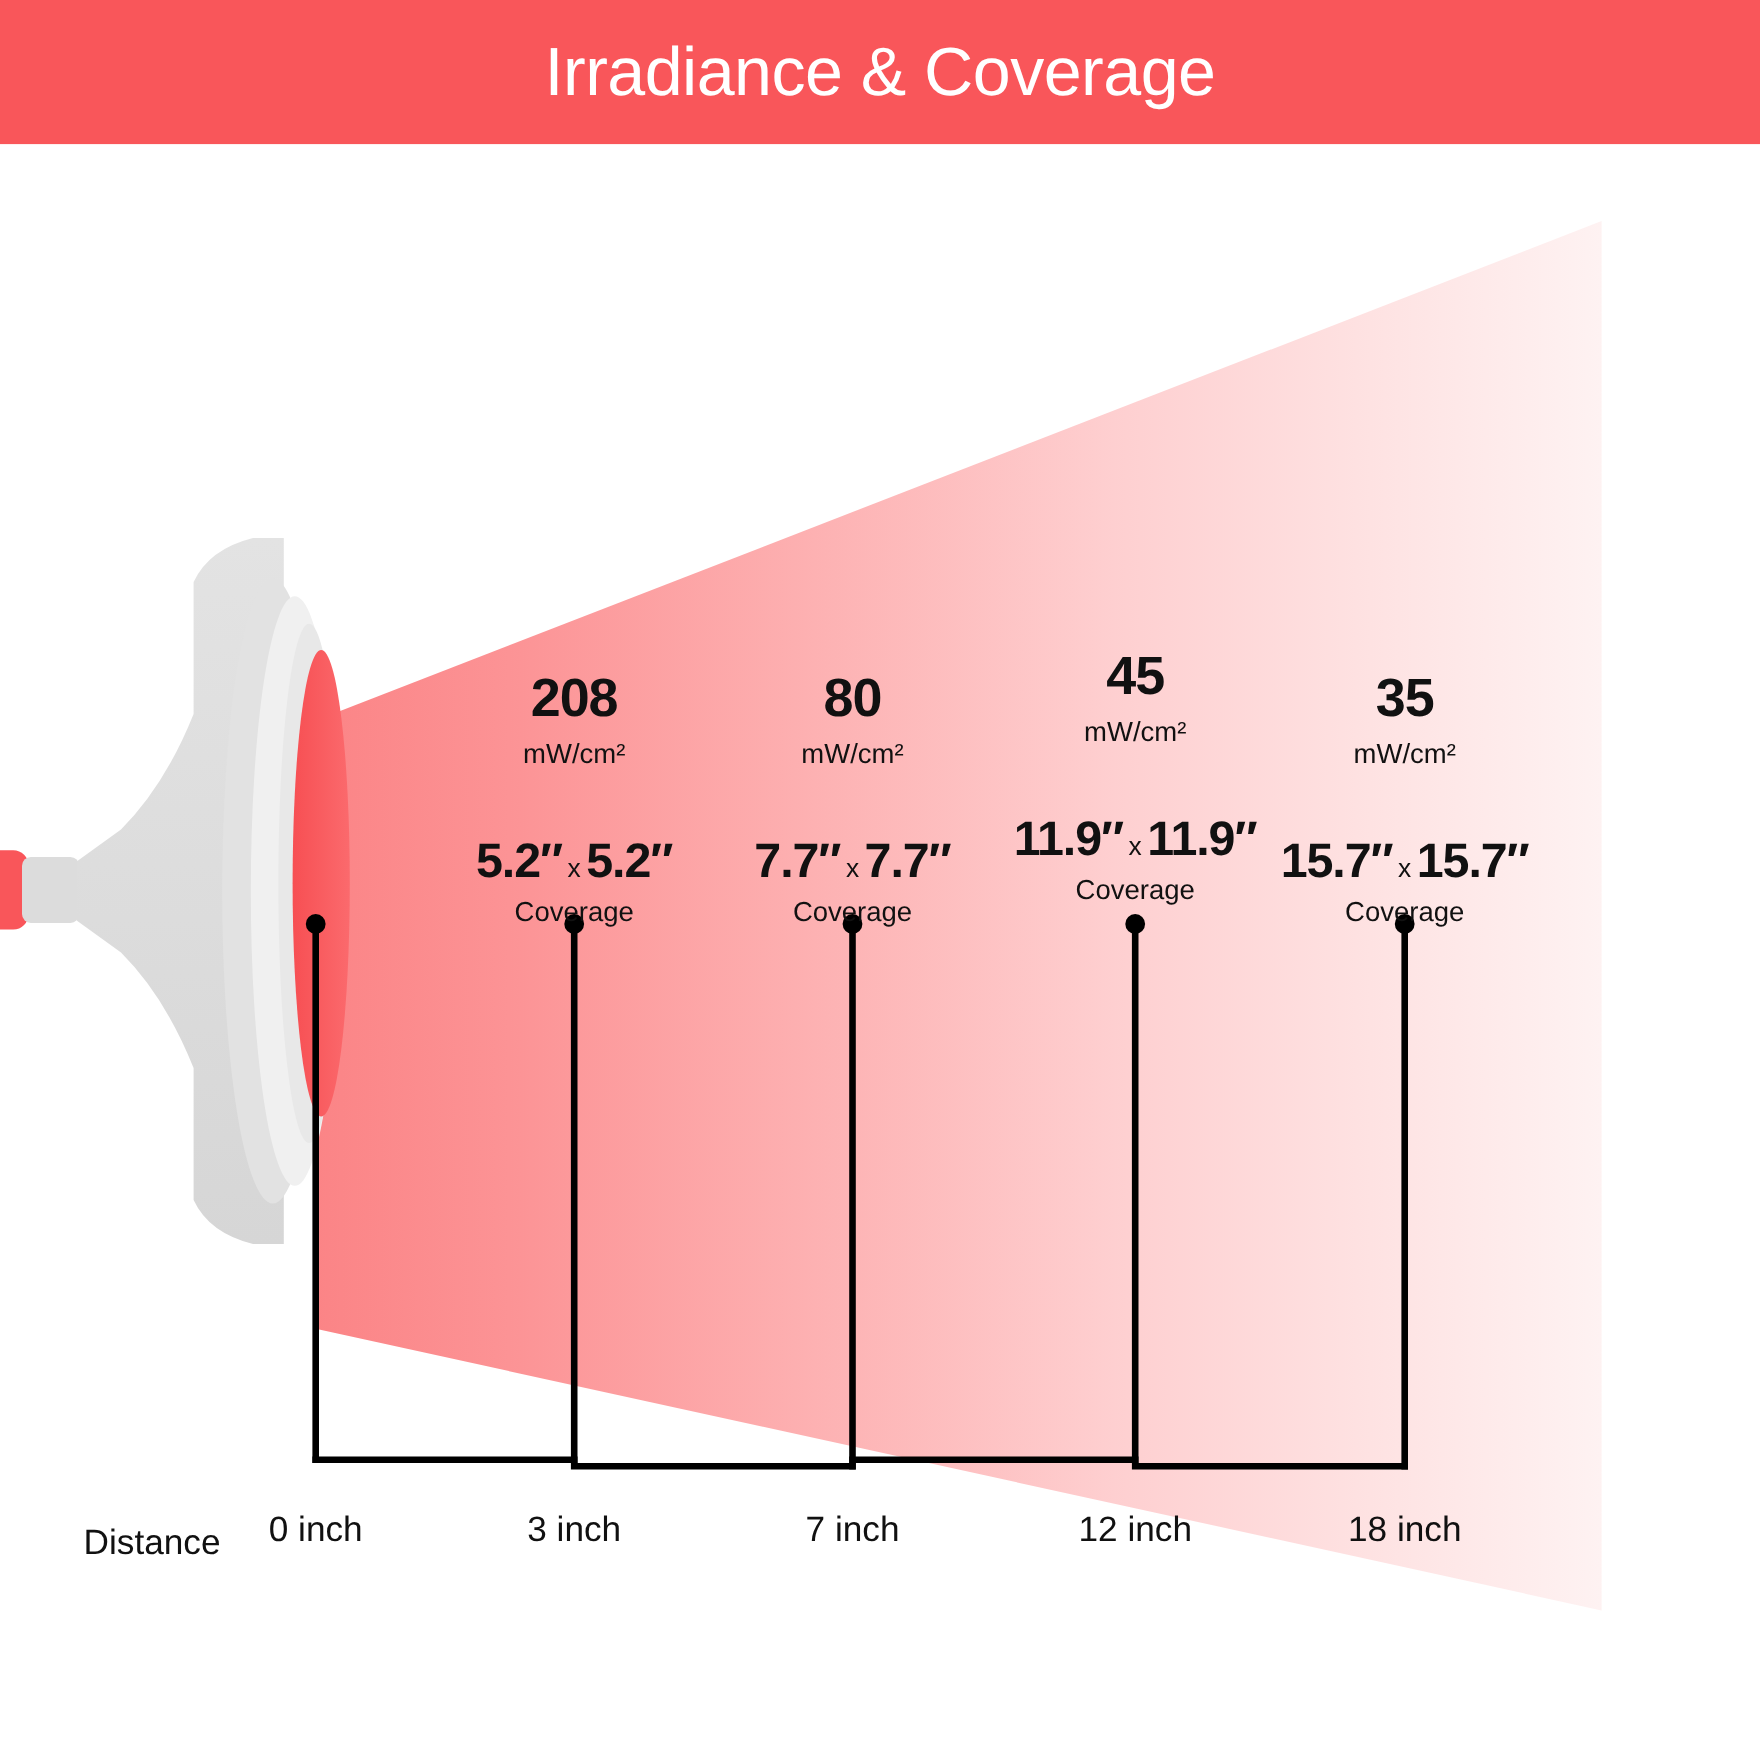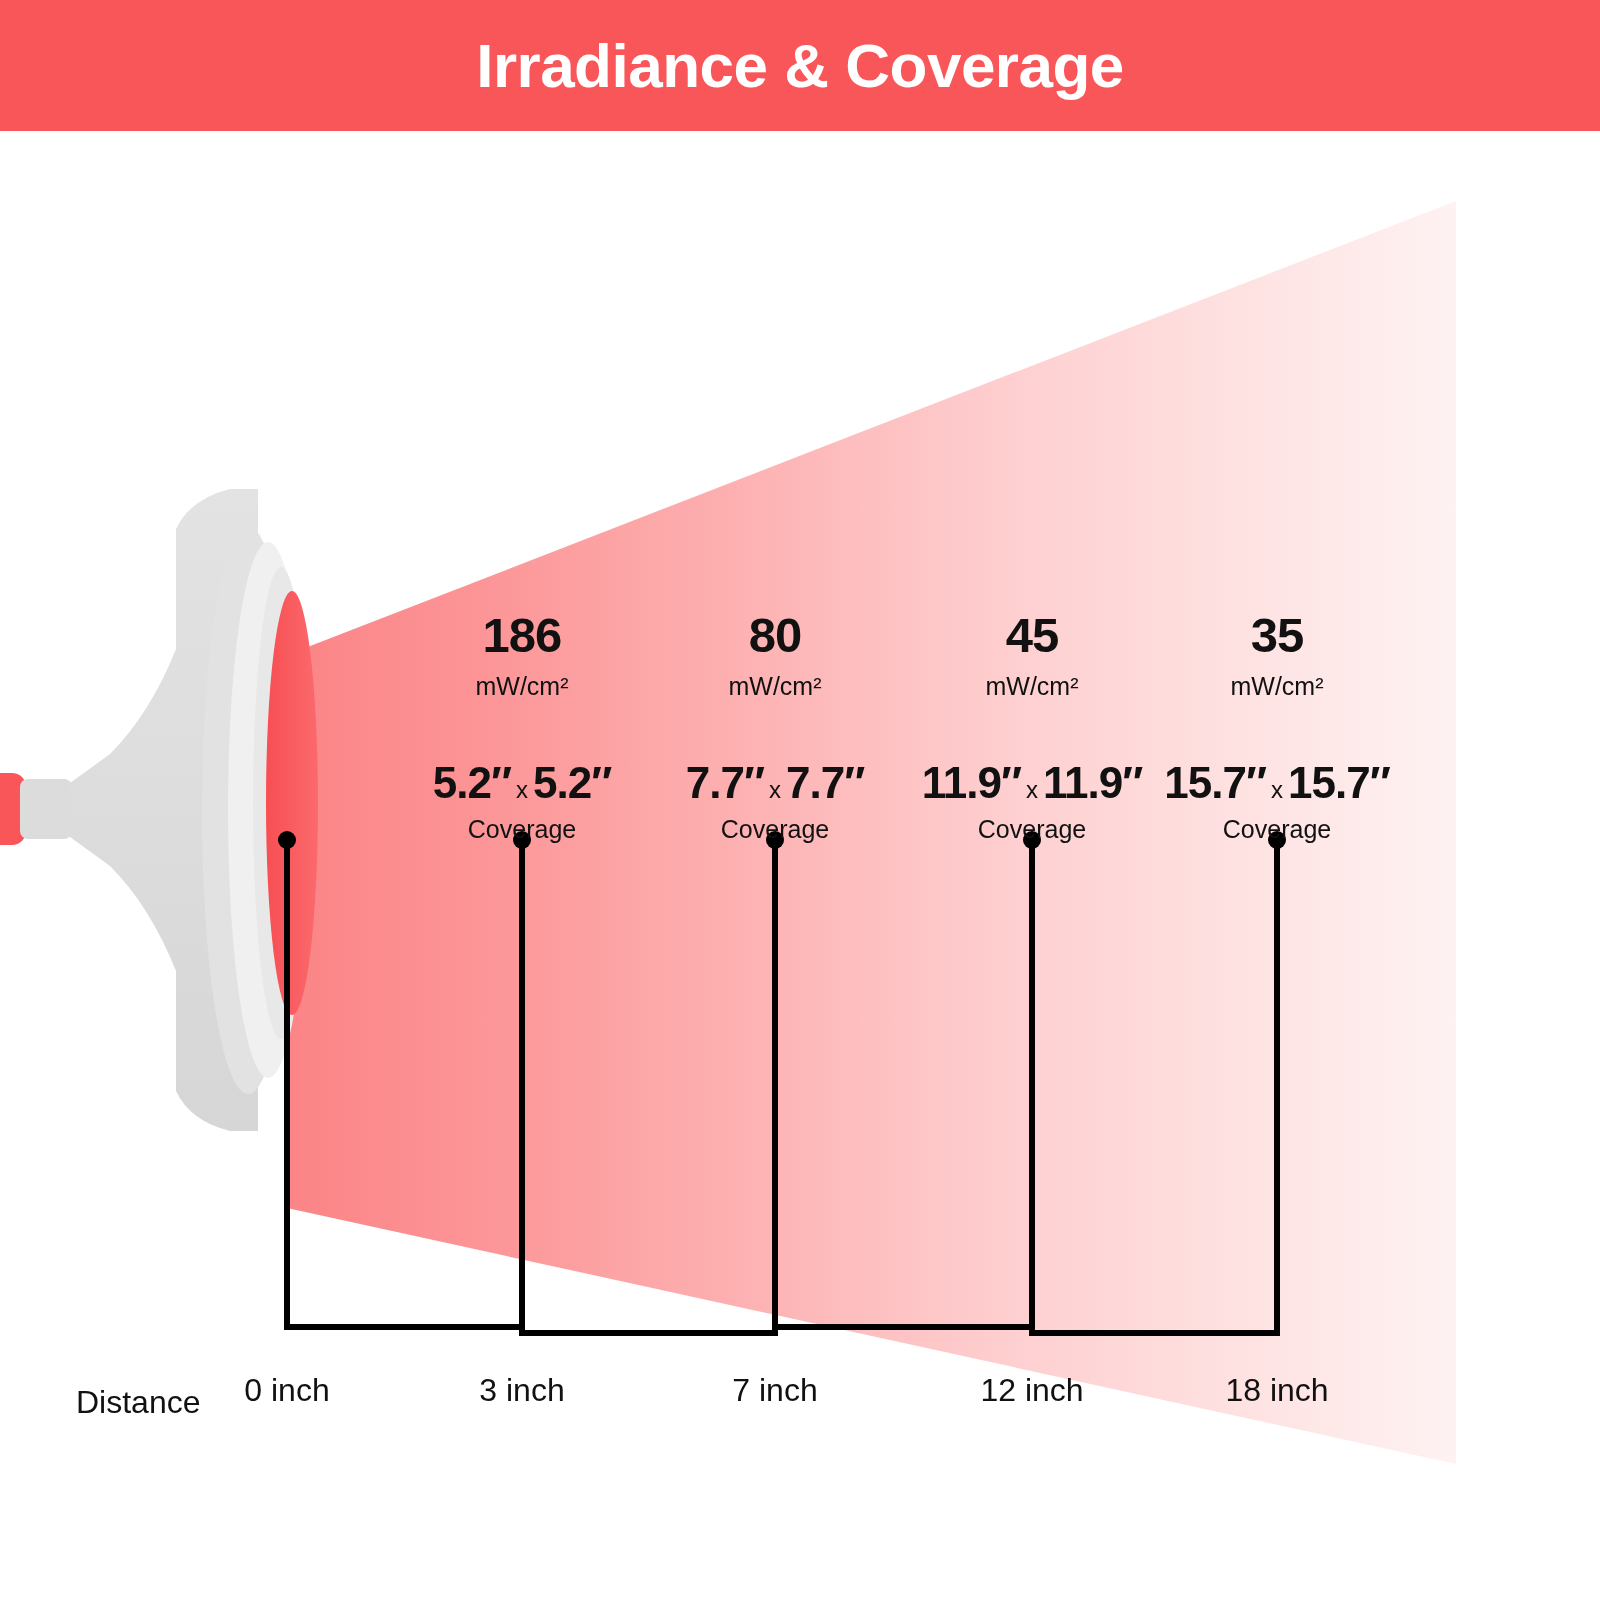--- a/index.html
+++ b/index.html
@@ -25,21 +25,21 @@
     width: 1600px;
     height: 131px;
     background: #f9565a;
     display: flex;
     align-items: center;
     justify-content: center;
   }
   #header-title {
     color: #ffffff;
     font-size: 62px;
-    font-weight: bold;
+    font-weight: normal;
     letter-spacing: -0.5px;
     line-height: 1;
     font-family: "Liberation Sans", sans-serif;
   }
 
   
   #stage {
     position: absolute;
     left: 0; top: 131px;
     width: 1600px;
@@ -193,34 +193,34 @@
 
       <g stroke="#000000" stroke-width="6" fill="none" stroke-linecap="butt">
         <line x1="284" y1="1196" x2="525" y2="1196"></line>
         <line x1="519" y1="1202" x2="778" y2="1202"></line>
         <line x1="772" y1="1196" x2="1035" y2="1196"></line>
         <line x1="1029" y1="1202" x2="1280" y2="1202"></line>
       </g>
     </svg>
 
     <div class="col" style="left:322px; top:480px; width:400px;">
-      <div class="irr-value">186</div>
+      <div class="irr-value">208</div>
       <div class="irr-unit">mW/cm²</div>
       <div class="cov-row"><span class="cov-dim">5.2″</span><span class="cov-x">x</span><span class="cov-dim">5.2″</span></div>
       <div class="cov-label">Coverage</div>
     </div>
 
     <div class="col" style="left:575px; top:480px; width:400px;">
       <div class="irr-value">80</div>
       <div class="irr-unit">mW/cm²</div>
       <div class="cov-row"><span class="cov-dim">7.7″</span><span class="cov-x">x</span><span class="cov-dim">7.7″</span></div>
       <div class="cov-label">Coverage</div>
     </div>
 
-    <div class="col" style="left:832px; top:480px; width:400px;">
+    <div class="col" style="left:832px; top:460px; width:400px;">
       <div class="irr-value">45</div>
       <div class="irr-unit">mW/cm²</div>
       <div class="cov-row"><span class="cov-dim">11.9″</span><span class="cov-x">x</span><span class="cov-dim">11.9″</span></div>
       <div class="cov-label">Coverage</div>
     </div>
 
     <div class="col" style="left:1077px; top:480px; width:400px;">
       <div class="irr-value">35</div>
       <div class="irr-unit">mW/cm²</div>
       <div class="cov-row"><span class="cov-dim">15.7″</span><span class="cov-x">x</span><span class="cov-dim">15.7″</span></div>

